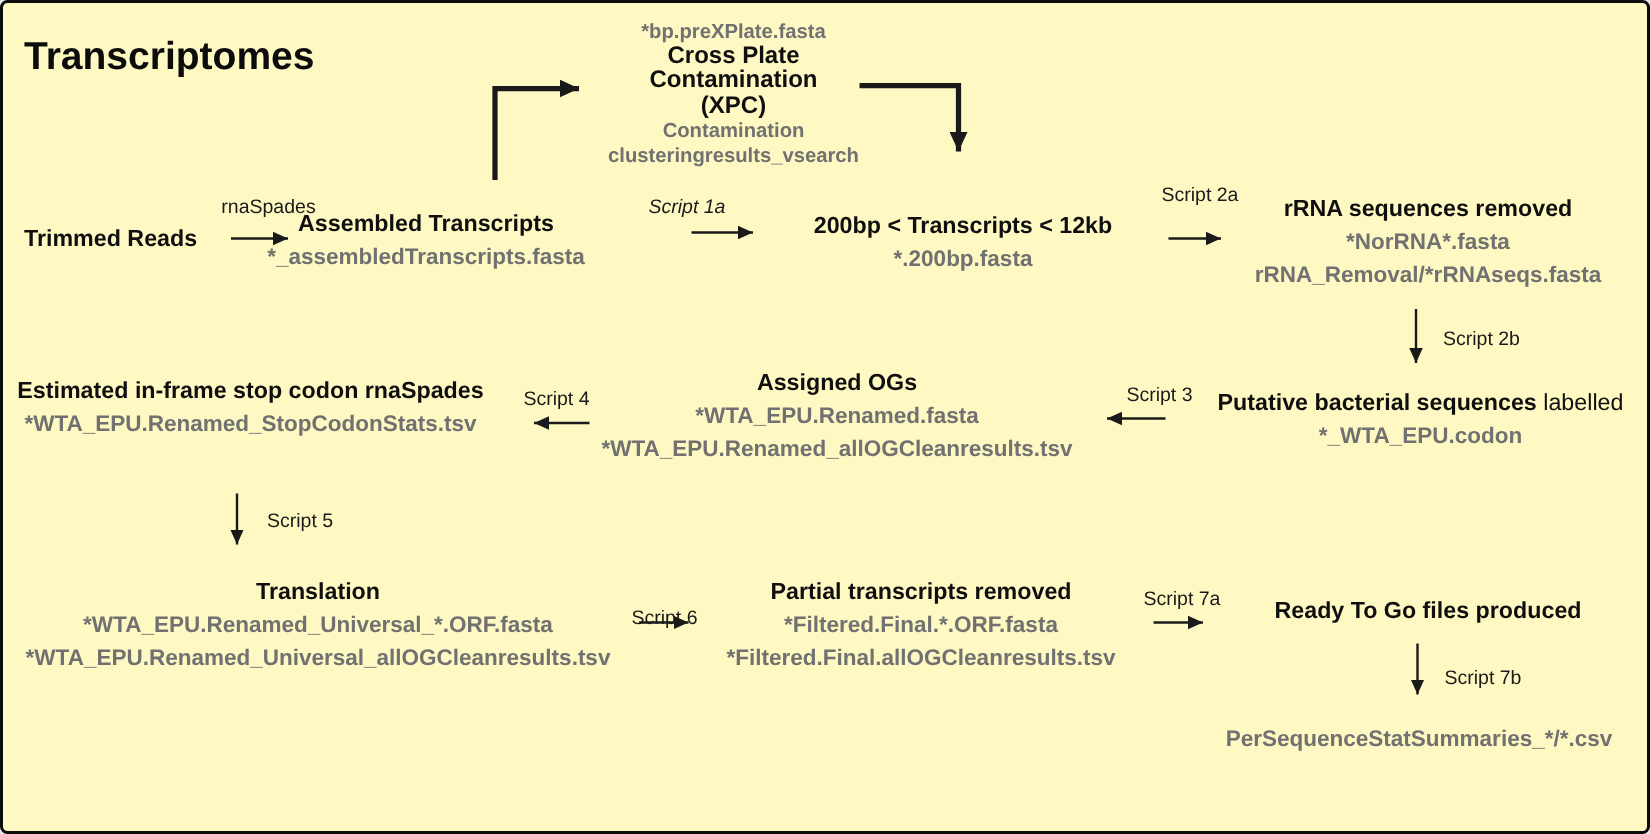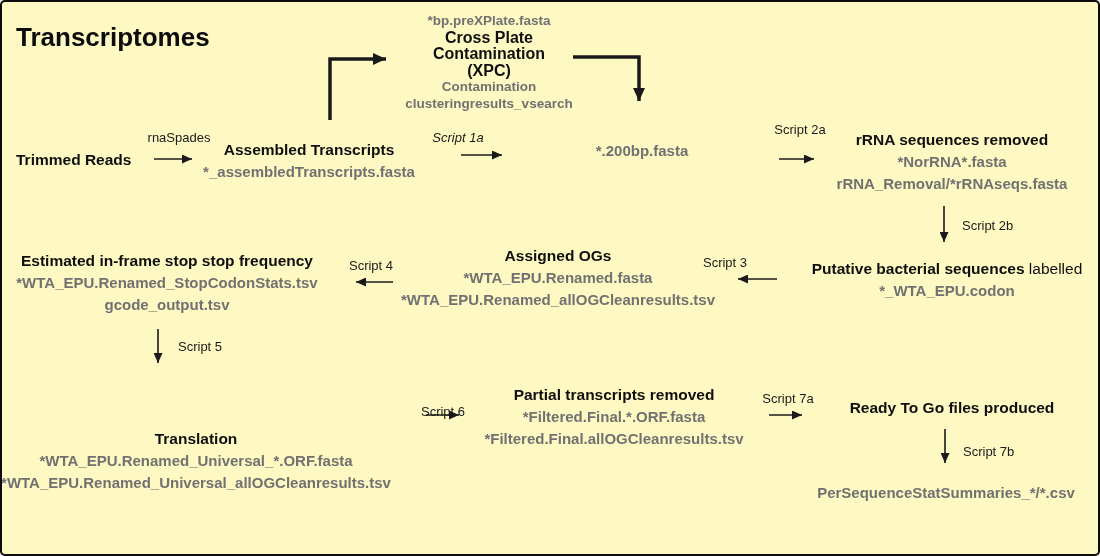--- a/index.html
+++ b/index.html
@@ -73,26 +73,27 @@
     <div class="node-title">Contamination</div>
     <div class="node-title">(XPC)</div>
     <div class="file">Contamination</div>
     <div class="file">clusteringresults_vsearch</div>
   </div>
 
   <div class="node left-anchor" style="left:14px;top:147px;">
     <div class="node-title">Trimmed Reads</div>
   </div>
 
-  <div class="node" style="left:307px;top:137px;">
+  <div class="node" style="left:282px;top:137px;">
     <div class="node-title">Assembled Transcripts</div>
     <div class="file">*_assembledTranscripts.fasta</div>
   </div>
 
   <div class="node" style="left:640px;top:138px;">
+    <div class="node-title">200bp &lt; Transcripts &lt; 12kb</div>
     <div class="file">*.200bp.fasta</div>
   </div>
 
   <div class="node" style="left:950px;top:127px;">
     <div class="node-title">rRNA sequences removed</div>
     <div class="file">*NorRNA*.fasta</div>
     <div class="file">rRNA_Removal/*rRNAseqs.fasta</div>
   </div>
 
   <div class="node" style="left:945px;top:256px;">
@@ -103,26 +104,25 @@
     <div class="file">*_WTA_EPU.codon</div>
   </div>
 
   <div class="node" style="left:556px;top:243px;">
     <div class="node-title">Assigned OGs</div>
     <div class="file">*WTA_EPU.Renamed.fasta</div>
     <div class="file">*WTA_EPU.Renamed_allOGCleanresults.tsv</div>
   </div>
 
   <div class="node" style="left:165px;top:248px;">
-    <div class="node-title">Estimated in-frame stop stop frequency</div>
+    <div class="node-title">Estimated in-frame stop codon rnaSpades</div>
     <div class="file">*WTA_EPU.Renamed_StopCodonStats.tsv</div>
-    <div class="file">gcode_output.tsv</div>
   </div>
 
-  <div class="node" style="left:194px;top:382px;margin-top:44px;">
+  <div class="node" style="left:210px;top:382px;">
     <div class="node-title">Translation</div>
     <div class="file">*WTA_EPU.Renamed_Universal_*.ORF.fasta</div>
     <div class="file">*WTA_EPU.Renamed_Universal_allOGCleanresults.tsv</div>
   </div>
 
   <div class="node" style="left:612px;top:382px;">
     <div class="node-title">Partial transcripts removed</div>
     <div class="file">*Filtered.Final.*.ORF.fasta</div>
     <div class="file">*Filtered.Final.allOGCleanresults.tsv</div>
   </div>
@@ -132,20 +132,20 @@
   </div>
 
   <div class="node" style="left:944px;top:480px;">
     <div class="file">PerSequenceStatSummaries_*/*.csv</div>
   </div>
 
   <div class="edge-label" style="left:166px;top:128px;margin-left:11px;">rnaSpades</div>
   <div class="edge-label" style="left:456px;top:128px;font-style:italic;">Script 1a</div>
   <div class="edge-label" style="left:798px;top:120px;">Script 2a</div>
   <div class="edge-label left-anchor" style="left:960px;top:216px;">Script 2b</div>
-  <div class="edge-label" style="left:723px;top:253px;">Script 3</div>
+  <div class="edge-label" style="left:771px;top:253px;">Script 3</div>
   <div class="edge-label" style="left:369px;top:256px;">Script 4</div>
   <div class="edge-label left-anchor" style="left:176px;top:337px;">Script 5</div>
   <div class="edge-label" style="left:441px;top:390px;margin-top:12px;">Script 6</div>
   <div class="edge-label" style="left:786px;top:389px;">Script 7a</div>
   <div class="edge-label left-anchor" style="left:961px;top:442px;">Script 7b</div>
 
 </div>
 
 </body></html>

